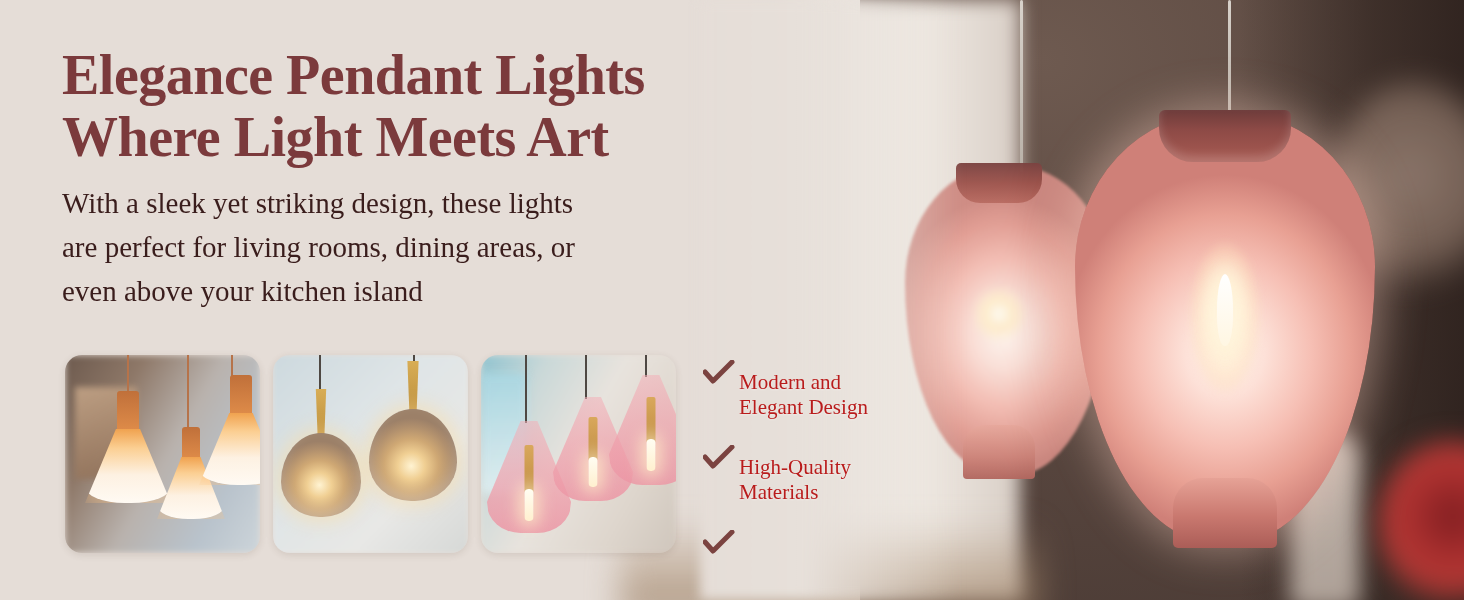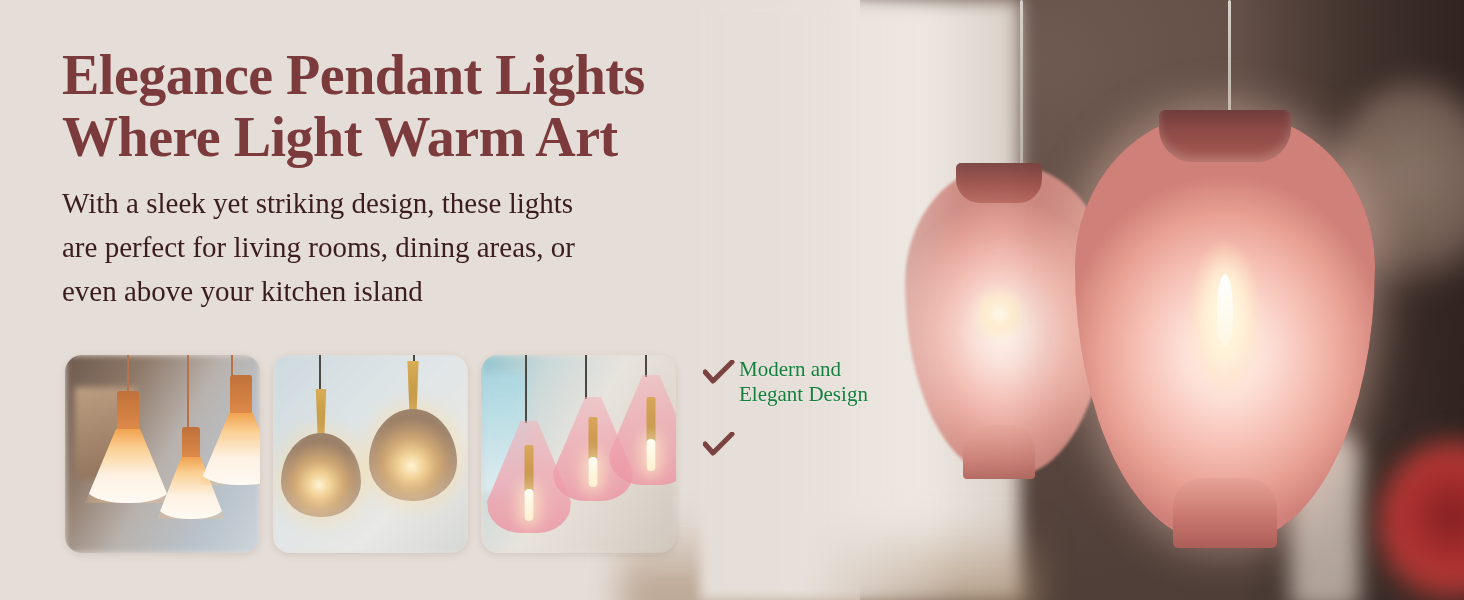--- a/index.html
+++ b/index.html
@@ -201,22 +201,23 @@
     box-shadow:0 0 16px 6px rgba(255,238,200,.75);
   }
 
   
   .features{position:absolute;left:703px;top:357px;width:250px;}
   .feature{display:flex;align-items:flex-start;margin-bottom:22px;}
   .feature:last-child{margin-bottom:0;}
   .check{width:36px;flex:0 0 36px;margin-top:3px;}
   .check svg{display:block;}
   .feature-label{
-    color:#15803d;font-size:21px;line-height:25px;white-space:pre-line;
+    color:#b91c1c;font-size:21px;line-height:25px;white-space:pre-line;
     text-shadow:0 1px 2px rgba(255,255,255,.45);
+    margin-top:13px;
   }
 </style>
 </head>
 <body>
 
 <div class="banner">
 
   <div class="scene">
     <div class="wall-brown"></div>
     <div class="wall-dark"></div>
@@ -244,21 +245,21 @@
       <div class="top"></div>
       <div class="bottom"></div>
     </div>
 
     <div class="blend"></div>
   </div>
 
   <div class="left-panel">
 
     <div class="headline">Elegance Pendant Lights
-Where Light Warm Art</div>
+Where Light Meets Art</div>
     <div class="subtitle">With a sleek yet striking design, these lights
 are perfect for living rooms, dining areas, or
 even above your kitchen island</div>
 
     <div class="thumbs">
 
       <div class="thumb" id="thumb-1">
         <div class="bg"></div>
         <div class="frame"></div>
         <div class="t-cord" style="left:62px;top:0;height:38px;background:#b6734a;"></div>
@@ -323,24 +324,33 @@
     <div class="feature">
       <span class="check">
         <svg width="32" height="26" viewBox="0 0 32 26">
           <path d="M2 12 L10 21 L29 2" fill="none" stroke="#7b4340" stroke-width="5" stroke-linecap="round" stroke-linejoin="round"></path>
         </svg>
       </span>
       <span class="feature-label">Modern and
 Elegant Design</span>
     </div>
 
-
     <div class="feature">
       <span class="check">
         <svg width="32" height="26" viewBox="0 0 32 26">
           <path d="M2 12 L10 21 L29 2" fill="none" stroke="#7b4340" stroke-width="5" stroke-linecap="round" stroke-linejoin="round"></path>
         </svg>
       </span>
+      <span class="feature-label">High-Quality
+Materials</span>
+    </div>
+
+    <div class="feature">
+      <span class="check">
+        <svg width="32" height="26" viewBox="0 0 32 26">
+          <path d="M2 12 L10 21 L29 2" fill="none" stroke="#7b4340" stroke-width="5" stroke-linecap="round" stroke-linejoin="round"></path>
+        </svg>
+      </span>
     </div>
 
   </div>
 
 </div>
 
 </body></html>

